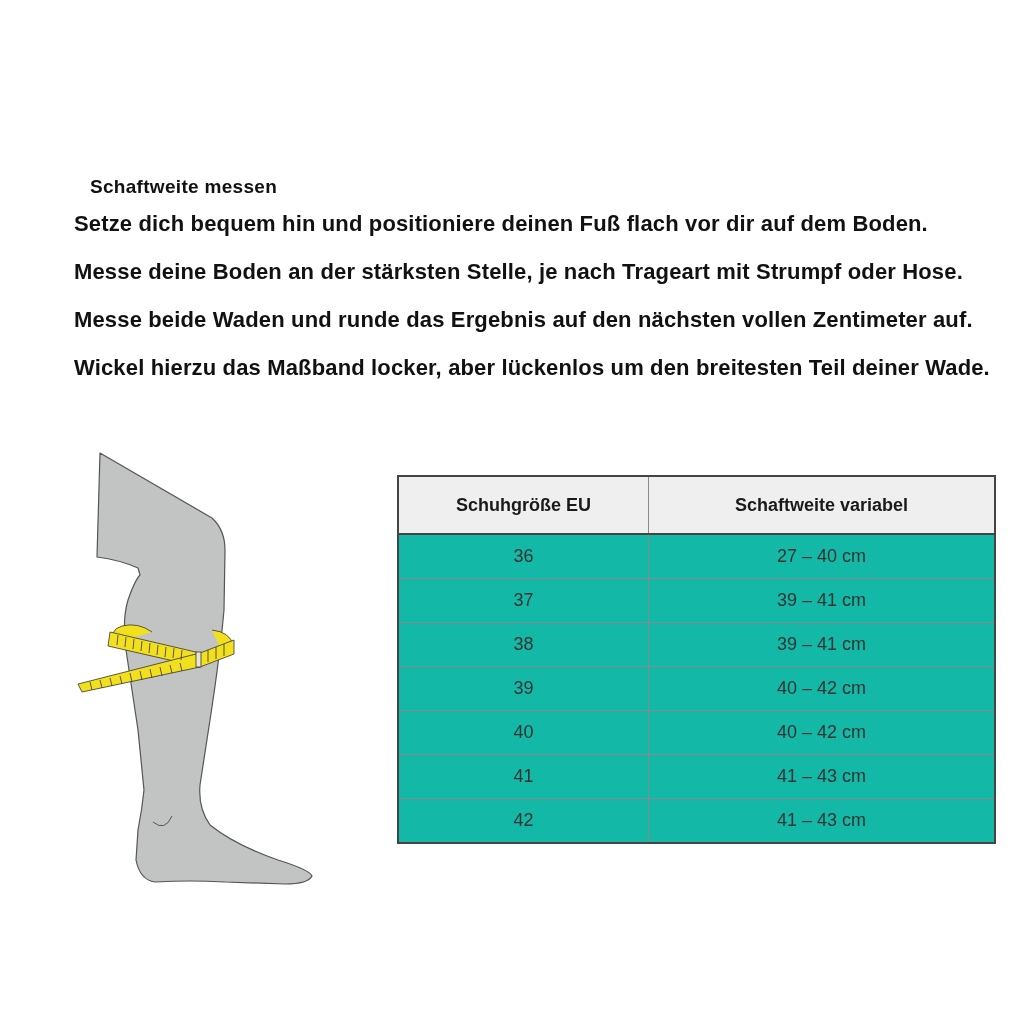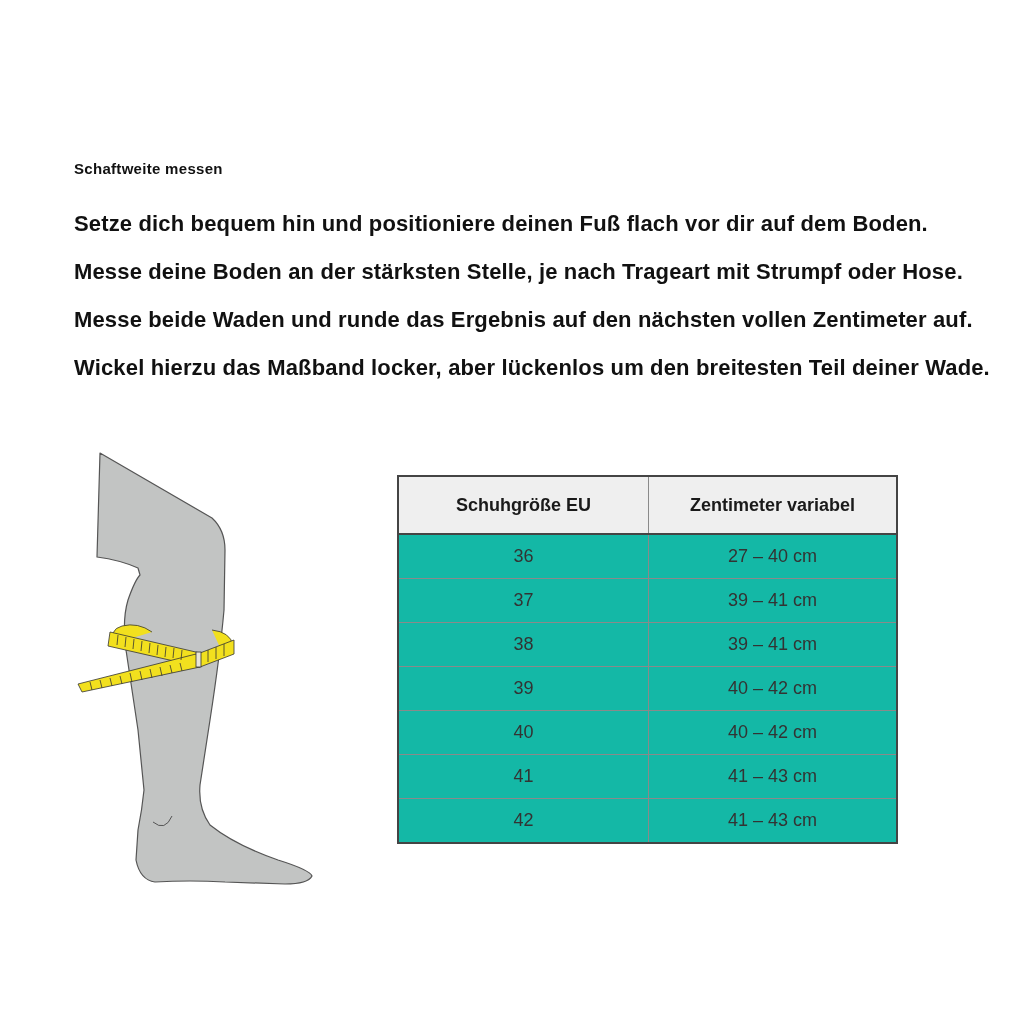--- a/index.html
+++ b/index.html
@@ -12,24 +12,24 @@
       height: 1024px;
       position: relative;
       overflow: hidden;
       font-family: "Liberation Sans", sans-serif;
       color: #111111;
     }
     .title {
       position: absolute;
       left: 74px;
       top: 160px;
-      font-size: 15px;
+      font-size: 19px;
       font-weight: bold;
       letter-spacing: 0.3px;
-      margin: 0;
+      margin: 16px;
     }
     .instructions {
       position: absolute;
       left: 74px;
       top: 211px;
       margin: 0;
       padding: 0;
       list-style: none;
     }
     .instructions li {
@@ -44,21 +44,21 @@
       position: absolute;
       left: 60px;
       top: 440px;
       width: 280px;
       height: 450px;
     }
     .size-table {
       position: absolute;
       left: 397px;
       top: 475px;
-      width: 501px;
+      width: 599px;
       border-collapse: collapse;
       border: 2px solid #444444;
       font-size: 18px;
     }
     .size-table th,
     .size-table td {
       border: 1px solid #8a8a8a;
       text-align: center;
       padding: 0;
     }
@@ -135,21 +135,21 @@
     </g>
 
     <rect x="136" y="212" width="5" height="15" fill="#e8e4d8" stroke="#333" stroke-width="0.8"></rect>
   </svg>
 </div>
 
 <table class="size-table">
   <thead>
     <tr>
       <th>Schuhgröße EU</th>
-      <th>Zentimeter variabel</th>
+      <th>Schaftweite variabel</th>
     </tr>
   </thead>
   <tbody>
     <tr>
       <td>36</td>
       <td>27 – 40 cm</td>
     </tr>
     <tr>
       <td>37</td>
       <td>39 – 41 cm</td>

